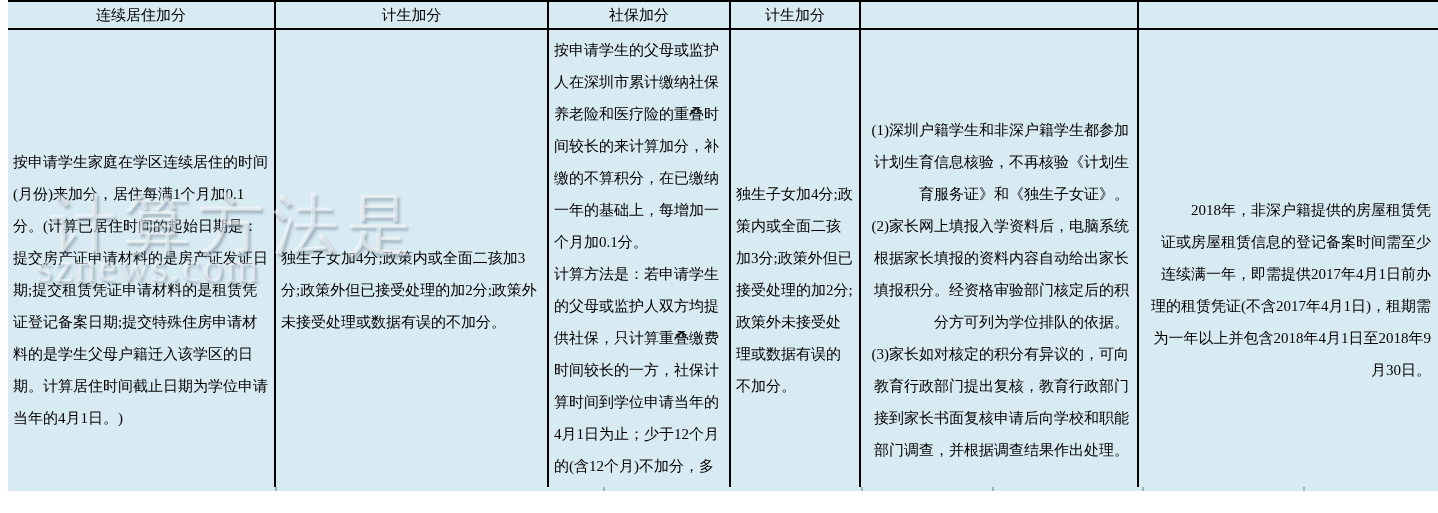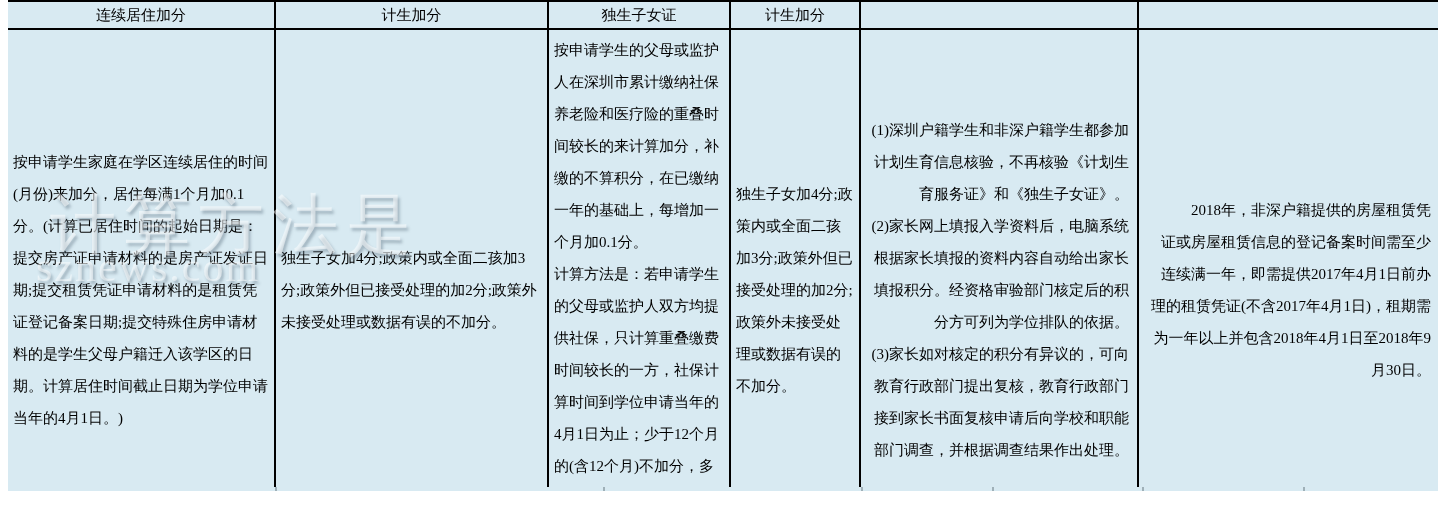--- a/index.html
+++ b/index.html
@@ -100,21 +100,21 @@
       <col style="width:273px">
       <col style="width:182px">
       <col style="width:130px">
       <col style="width:278px">
       <col style="width:302px">
     </colgroup>
     <thead>
       <tr>
         <th>连续居住加分</th>
         <th>计生加分</th>
-        <th>独生子女证</th>
+        <th>社保加分</th>
         <th>计生加分</th>
         <th></th>
         <th></th>
       </tr>
     </thead>
     <tbody>
       <tr>
         <td>
           <div class="cell-text align-left">按申请学生家庭在学区连续居住的时间(月份)来加分，居住每满1个月加0.1分。(计算已居住时间的起始日期是：提交房产证申请材料的是房产证发证日期;提交租赁凭证申请材料的是租赁凭证登记备案日期;提交特殊住房申请材料的是学生父母户籍迁入该学区的日期。计算居住时间截止日期为学位申请当年的4月1日。)</div>
         </td>

